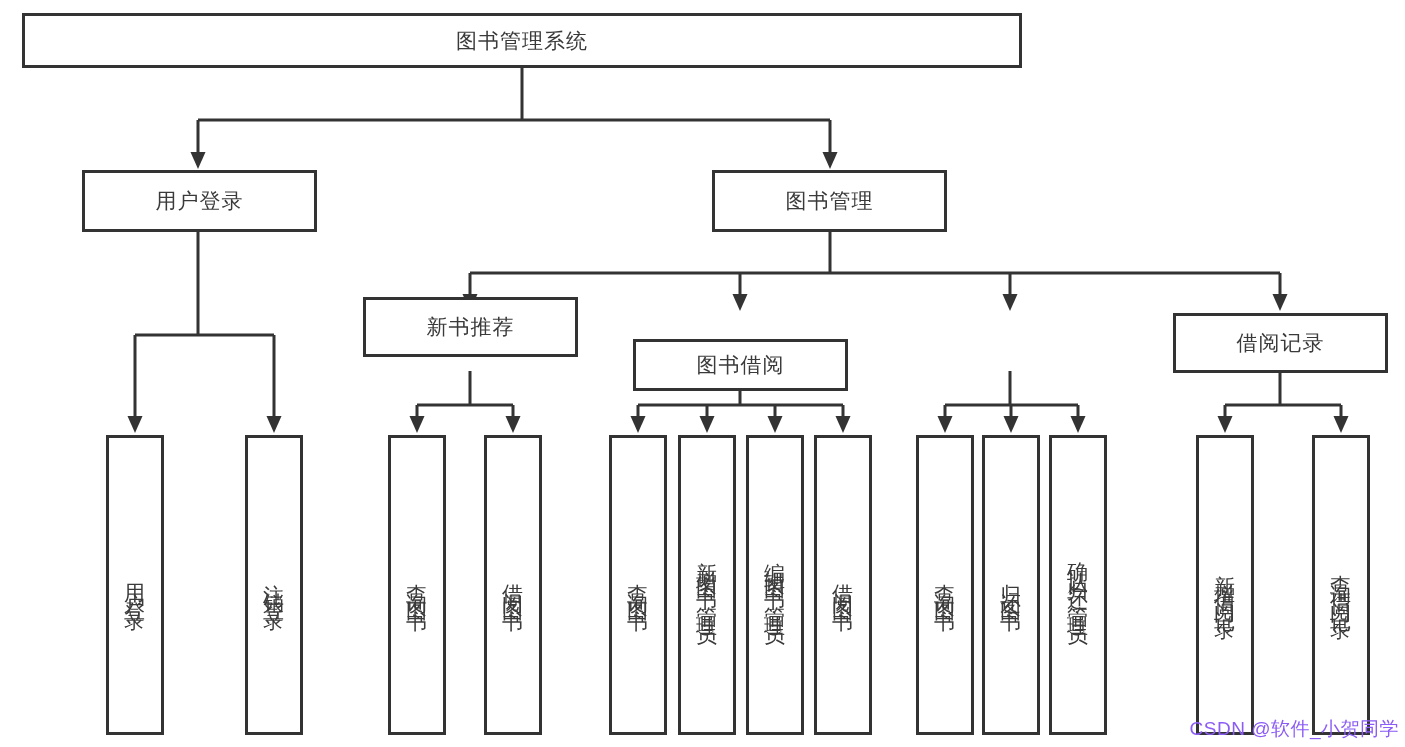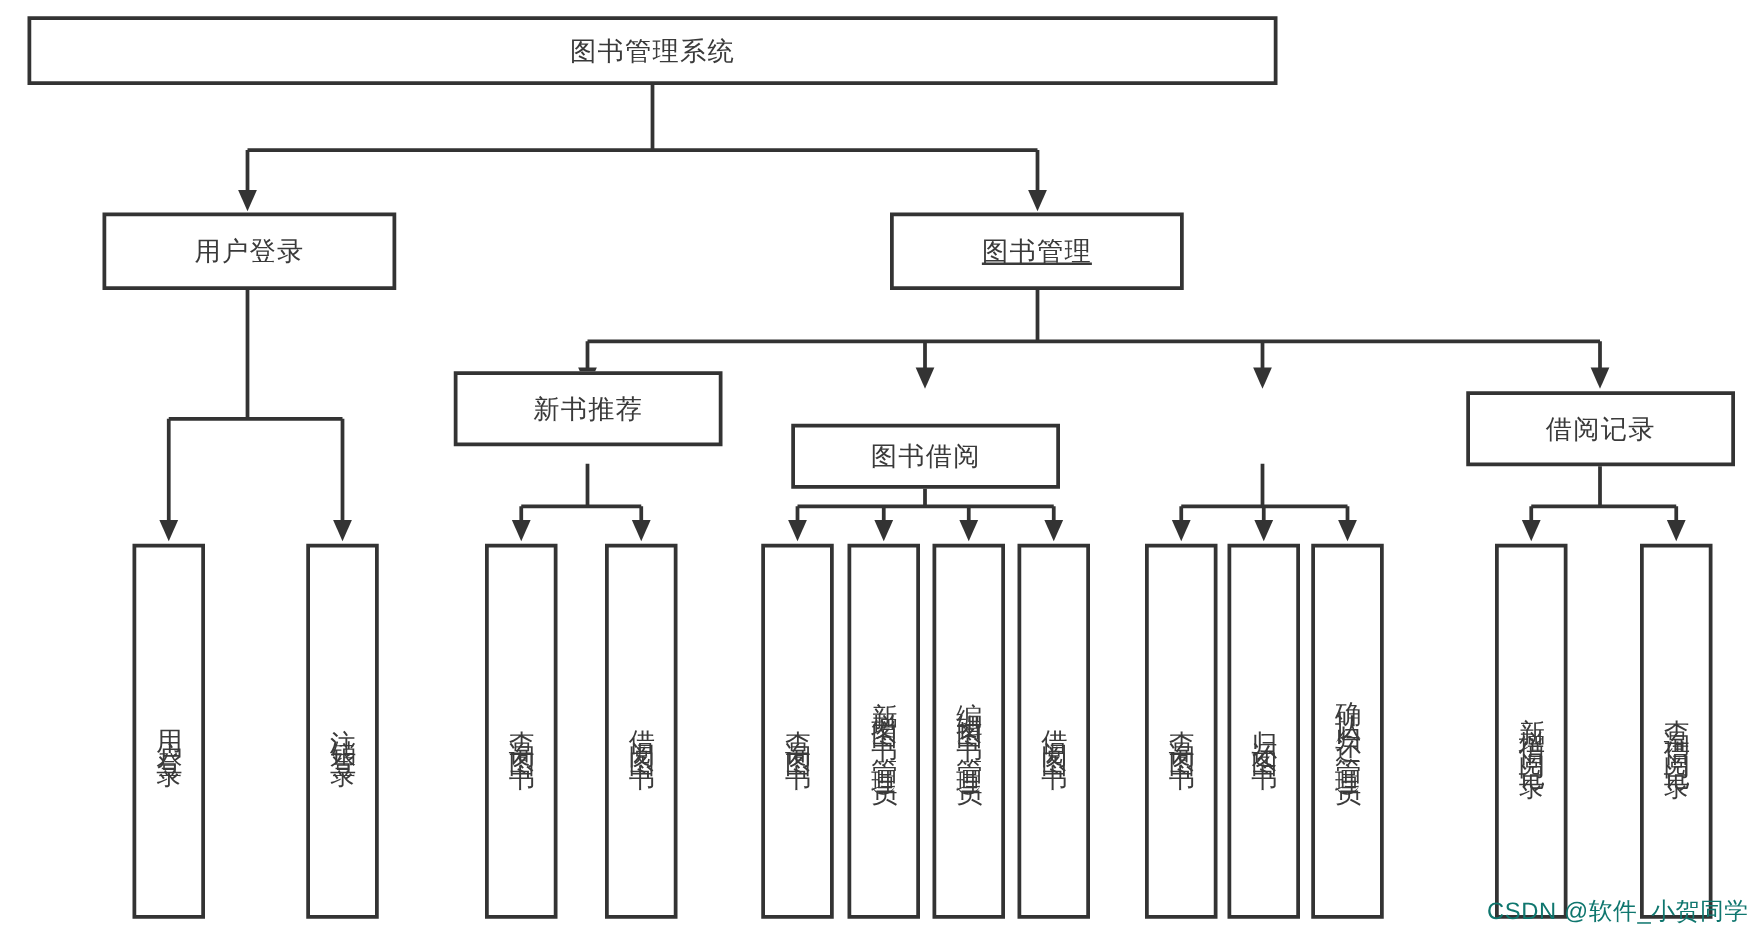--- a/index.html
+++ b/index.html
@@ -32,21 +32,21 @@
   .leaf span {
     writing-mode: vertical-lr;
     text-orientation: mixed;
     letter-spacing: 9px;
     line-height: 1;
   }
   
   #n-root   { left: 22px;  top: 13px;  width: 1000px; height: 55px; }
   
   #n-user   { left: 82px;  top: 170px; width: 235px; height: 62px; }
-  #n-mgmt   { left: 712px; top: 170px; width: 235px; height: 62px; text-decoration: underline; }
+  #n-mgmt   { left: 712px; top: 170px; width: 235px; height: 62px; }
   
   #n-newrec { left: 363px;  top: 297px; width: 215px; height: 60px; }
   #n-borrow { left: 633px;  top: 313px; width: 215px; height: 52px; margin-top: 26px; }
   #n-current{ left: 903px;  top: 313px; width: 215px; height: 60px; }
   #n-records{ left: 1173px; top: 313px; width: 215px; height: 60px; }
   
   .leaf { top: 435px; width: 58px; height: 300px; }
   #l-user-login    { left: 106px; }
   #l-logout        { left: 245px; }
   #l-query-1       { left: 388px; }
@@ -57,21 +57,21 @@
   #l-borrow-2      { left: 814px; }
   #l-query-3       { left: 916px; }
   #l-return-book   { left: 982px; }
   #l-confirm-ret   { left: 1049px; }
   #l-add-record    { left: 1196px; }
   #l-query-record  { left: 1312px; }
   .watermark {
     position: absolute;
     right: 6px;
     bottom: 5px;
-    color: #0f766e;
+    color: #8b5cf6;
     font-size: 19px;
     z-index: 5;
     letter-spacing: 0.5px;
   }
 </style>
 </head>
 <body>
 
 <div class="canvas">
 

